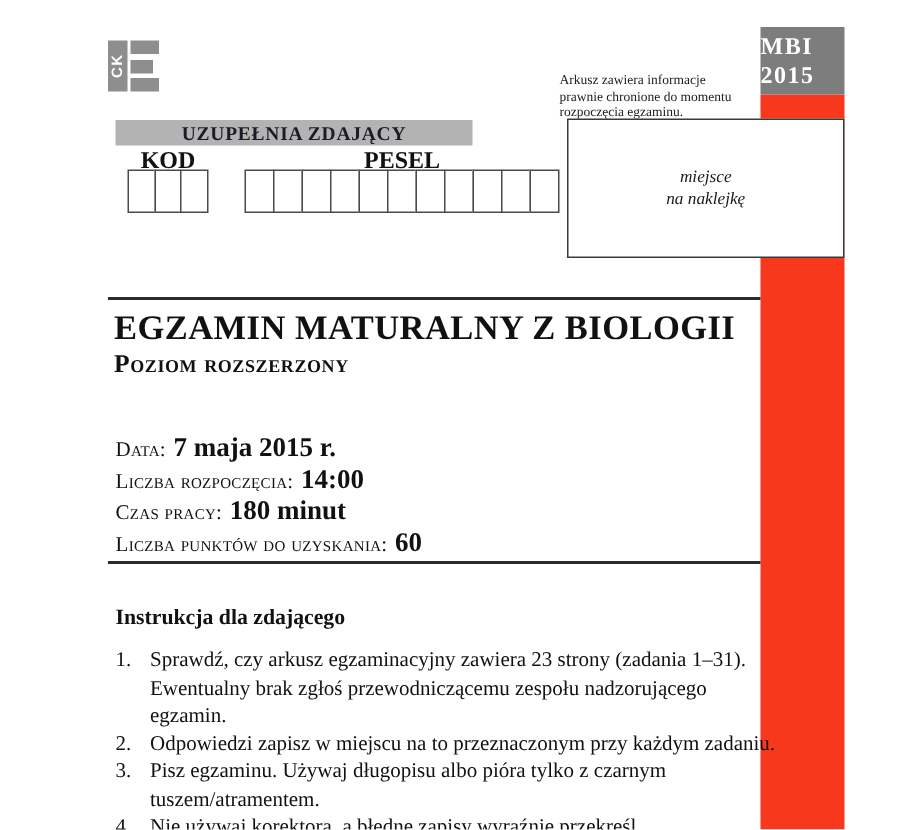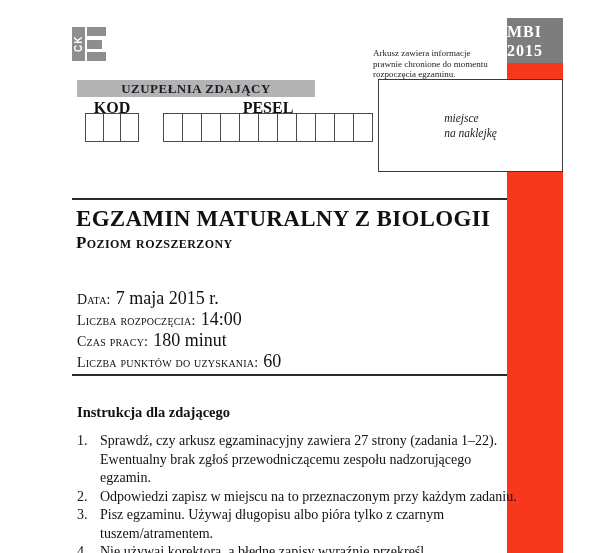--- a/index.html
+++ b/index.html
@@ -50,33 +50,33 @@
   .kod-cells   { left:85px;  width:54px; }
   .pesel-cells { left:163px; width:210px; }
   .cell { flex:1; border:1px solid #4a4a4a; margin-left:-1px; background:#fff; }
   .cell:first-child { margin-left:0; }
   
   .sticker {
     position:absolute; left:378px; top:79px; width:185px; height:93px;
     background:#fff; border:1px solid #3a3a3a; z-index:2;
     display:flex; align-items:center; justify-content:center;
   }
-  .sticker-text { font-style:italic; font-size:11.5px; line-height:15px; text-align:left; white-space:pre-line; color:#1a1a1a; }
+  .sticker-text { font-style:italic; font-size:11.5px; line-height:15px; text-align:center; white-space:pre-line; color:#1a1a1a; }
   
   .rule { position:absolute; left:72px; width:435px; height:2px; background:#2b2b2b; }
   .rule-top { top:198px; }
   .rule-mid { top:374px; }
   
   .title    { position:absolute; left:76px; top:206px; font-weight:bold; font-size:23px; letter-spacing:0.3px; }
   .subtitle { position:absolute; left:76px; top:233px; font-weight:bold; font-size:17px; font-variant:small-caps; letter-spacing:0.4px; }
   
   .details { position:absolute; left:77px; top:288px; }
   .detail-row { height:21px; line-height:21px; white-space:nowrap; }
   .dlabel { font-variant:small-caps; font-size:14px; letter-spacing:0.2px; }
-  .dvalue { font-weight:normal; font-size:18px; margin-left:5px; }
+  .dvalue { font-weight:bold; font-size:18px; margin-left:5px; }
   
   .instr-heading { position:absolute; left:77px; top:404px; font-weight:bold; font-size:14.5px; }
   .instr-list { position:absolute; left:77px; top:432px; width:452px; list-style:none; }
   .instr-item { display:flex; font-size:14px; line-height:18.5px; }
   .instr-num { width:23px; flex:none; }
   .instr-text { white-space:pre-line; }
 </style>
 </head>
 <body>
 
@@ -144,21 +144,21 @@
       <div class="detail-row"><span class="dlabel">Czas pracy:</span><span class="dvalue">180 minut</span></div>
       <div class="detail-row"><span class="dlabel">Liczba punktów do uzyskania:</span><span class="dvalue">60</span></div>
     </div>
 
   <div class="rule rule-mid"></div>
 
   <div class="instr-heading">Instrukcja dla zdającego</div>
   <ol class="instr-list">
       <li class="instr-item">
         <span class="instr-num">1.</span>
-        <span class="instr-text">Sprawdź, czy arkusz egzaminacyjny zawiera 27 strony (zadania 1–22).
+        <span class="instr-text">Sprawdź, czy arkusz egzaminacyjny zawiera 23 strony (zadania 1–31).
 Ewentualny brak zgłoś przewodniczącemu zespołu nadzorującego
 egzamin.</span>
       </li>
       <li class="instr-item">
         <span class="instr-num">2.</span>
         <span class="instr-text">Odpowiedzi zapisz w miejscu na to przeznaczonym przy każdym zadaniu.</span>
       </li>
       <li class="instr-item">
         <span class="instr-num">3.</span>
         <span class="instr-text">Pisz egzaminu. Używaj długopisu albo pióra tylko z czarnym

